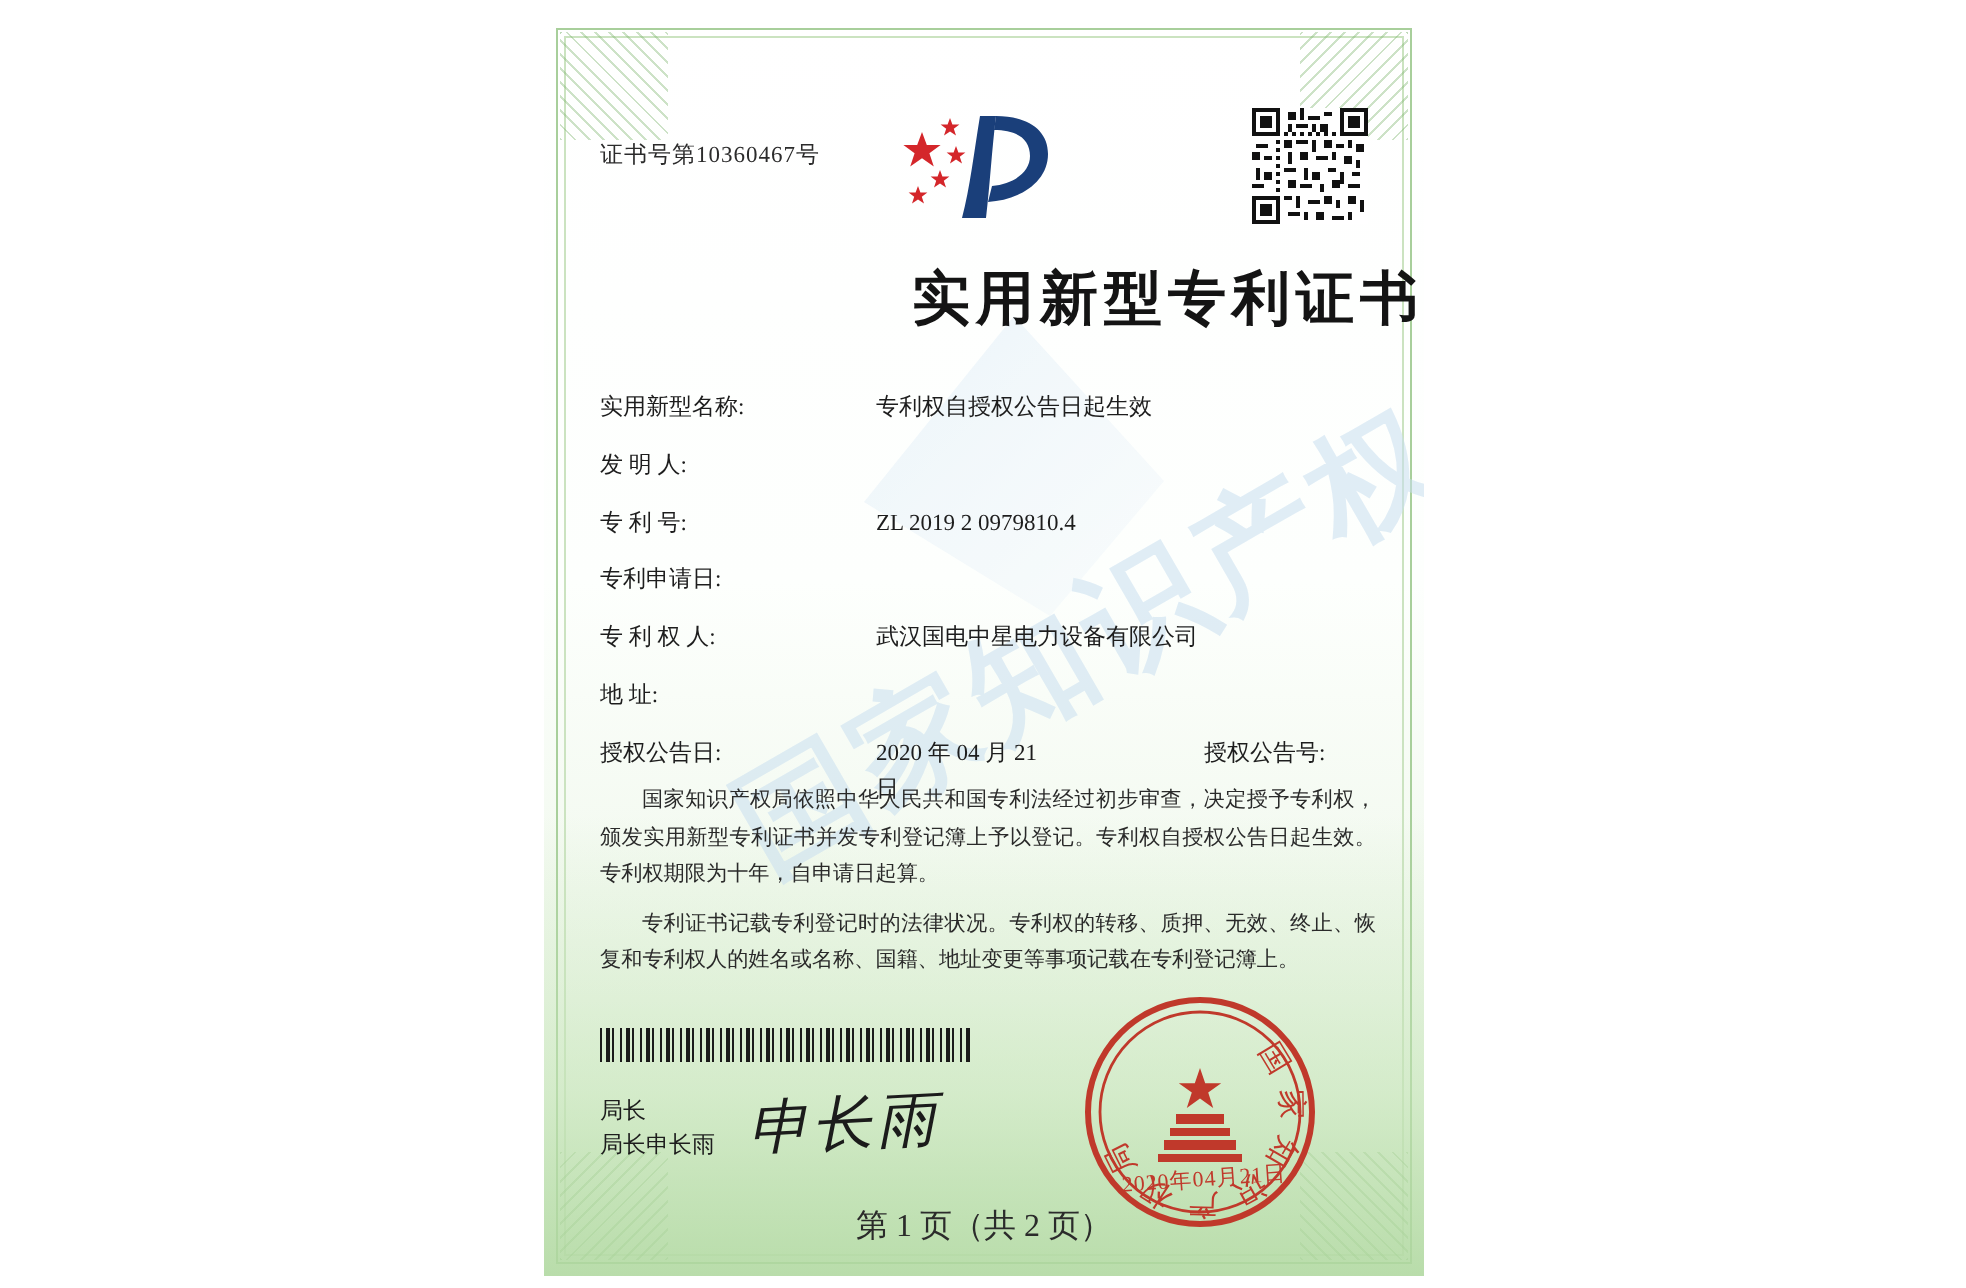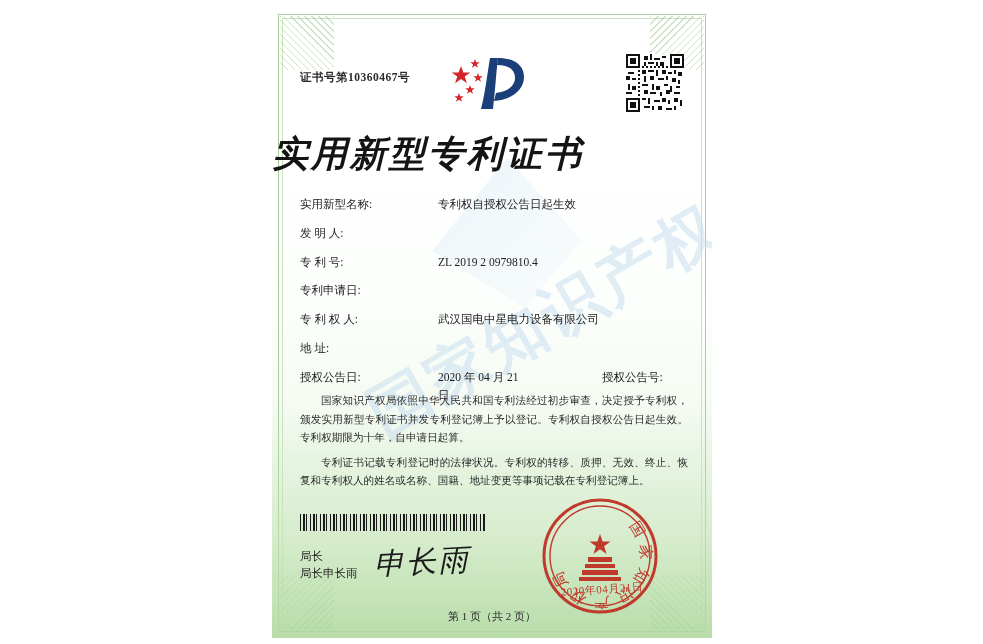--- a/index.html
+++ b/index.html
@@ -98,21 +98,20 @@
   }
 
   
   .cert-no {
     position: absolute;
     left: 28px;
     top: 62px;
     font-size: 11.5px;
     color: #2b2b2b;
     letter-spacing: .5px;
-    font-weight: bold;
   }
 
   
   .qr {
     position: absolute;
     right: 28px;
     top: 46px;
     width: 58px;
     height: 58px;
     background: #ffffff;
@@ -127,27 +126,26 @@
     top: 44px;
     width: 96px;
     height: 62px;
   }
 
   
   .title {
     position: absolute;
     left: 0; right: 0;
     top: 122px;
-    text-align: left;
-    font-size: 36px;
+    text-align: right;
+    font-size: 29px;
     font-weight: 700;
     color: #141414;
     letter-spacing: 3px;
     font-family: "Liberation Serif", "DejaVu Serif", serif;
-    font-style: italic;
   }
 
   
   .fields {
     position: absolute;
     left: 28px;
     top: 188px;
     width: 388px;
     font-size: 11.5px;
     color: #1d1d1d;
@@ -257,21 +255,21 @@
     transform: rotate(-4deg);
     letter-spacing: .5px;
   }
 
   
   .footer {
     position: absolute;
     left: 0; right: 0;
     bottom: 14px;
     text-align: center;
-    font-size: 11px;
+    font-size: 16px;
     color: #2b2b2b;
   }
 </style>
 </head>
 <body>
 
 <div id="page">
 
   <div id="sheet">
 

